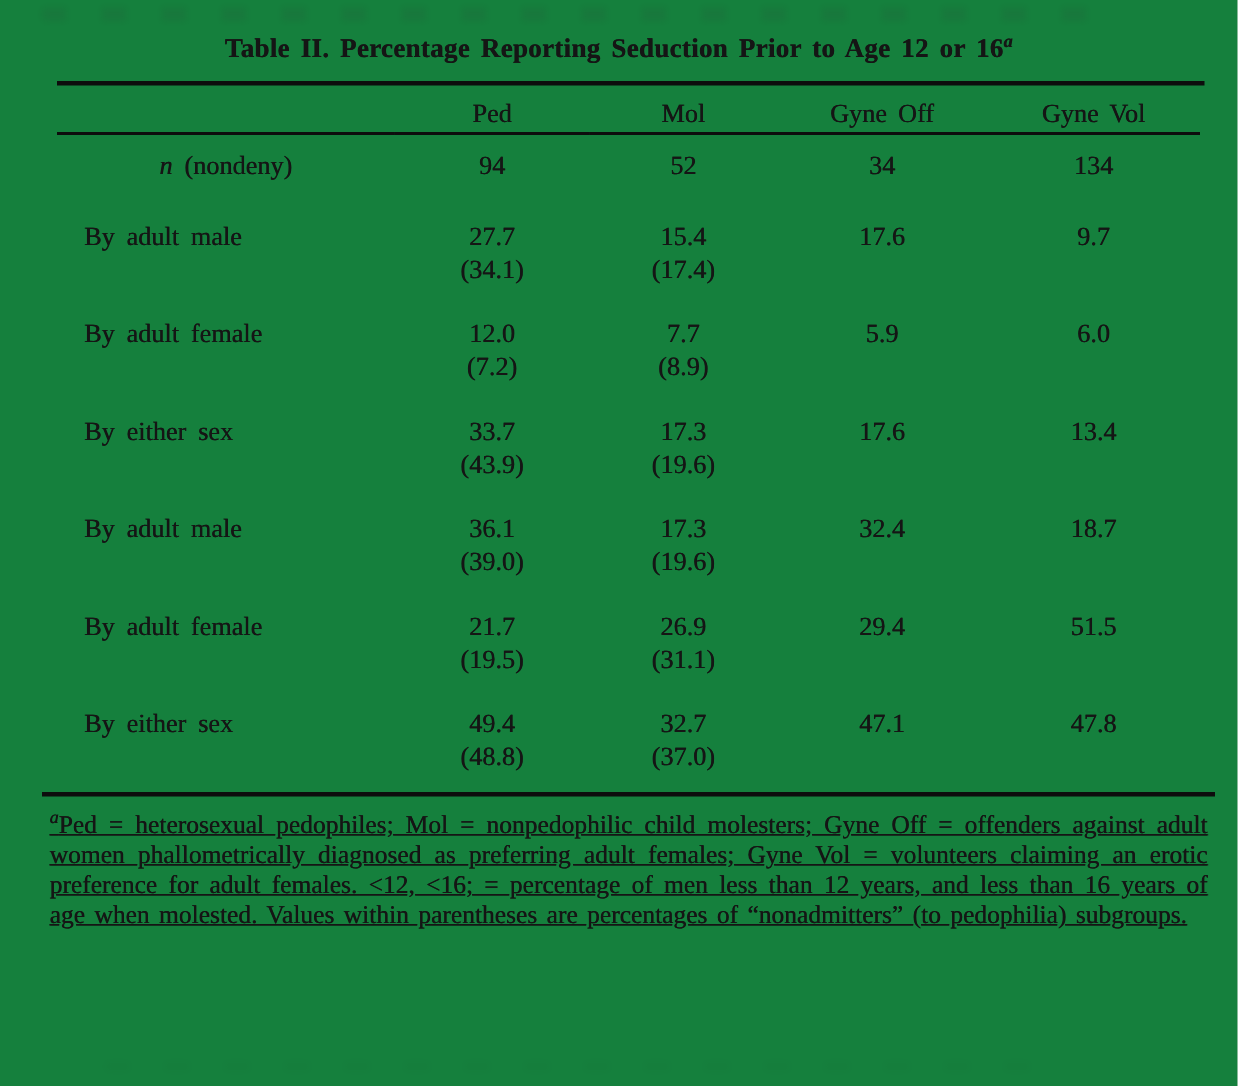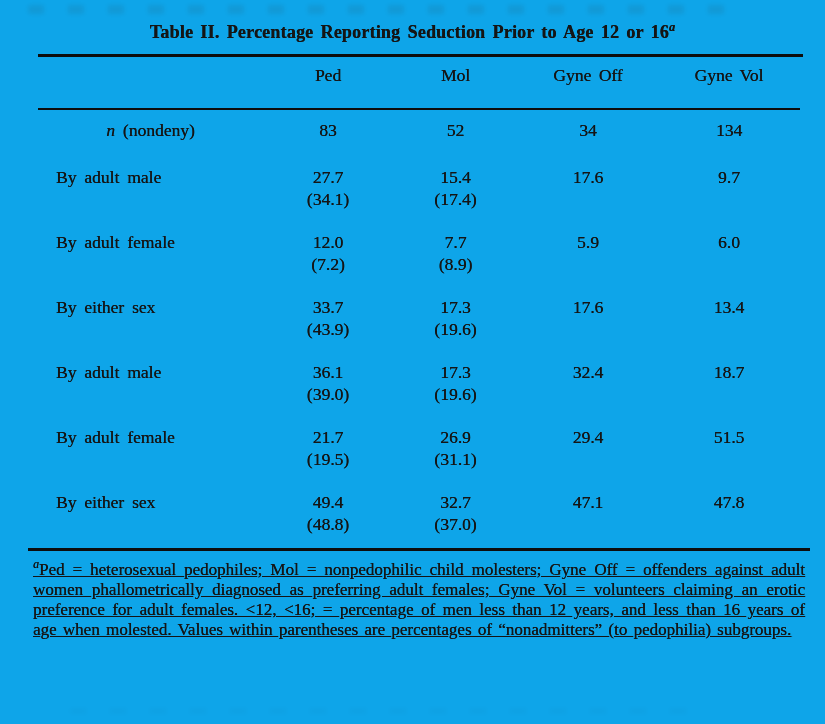--- a/index.html
+++ b/index.html
@@ -1,20 +1,20 @@
 <!DOCTYPE html>
 <html><head>
 <meta charset="utf-8">
 <style>
   html, body { margin: 0; padding: 0; background: #e8e8e8; }
   .page {
     position: relative;
     width: 825px;
     height: 724px;
-    background: #0ea5e9;
+    background: #15803d;
     font-family: "Liberation Serif", "DejaVu Serif", serif;
     color: #151515;
     overflow: hidden;
     text-shadow: 0.25px 0 0 currentColor; 
   }
   .scan-artifact {
     position: absolute;
     background: repeating-linear-gradient(90deg, rgba(50,50,50,0.22) 0 16px, rgba(0,0,0,0) 16px 40px);
     filter: blur(2px);
     border-radius: 3px;
@@ -47,21 +47,21 @@
     font-size: 17.5px;
   }
   .data-table th, .data-table td {
     padding: 0;
     line-height: 22px;
     vertical-align: top;
     font-weight: normal;
   }
   .data-table th {
     text-align: center;
-    padding: 7px 0 22px 0;
+    padding: 7px 0 2px 0;
     border-bottom: 2.5px solid #0d0d0d;
     word-spacing: 3px;
   }
   .label { text-align: left; word-spacing: 3.5px; }
   .num { text-align: center; }
   .n-row td { padding-top: 9px; padding-bottom: 25px; text-align: center; }
   .section-label { word-spacing: 3.5px; }
   .data-row td.label { padding-left: 18px; }
   .data-row td { padding-bottom: 21px; }
   .data-row.last td { padding-bottom: 13px; }
@@ -103,21 +103,21 @@
         <th class="label"></th>
         <th>Ped</th>
         <th>Mol</th>
         <th>Gyne Off</th>
         <th>Gyne Vol</th>
       </tr>
     </thead>
     <tbody>
       <tr class="n-row">
         <td class="label"><i>n</i><span> (nondeny)</span></td>
-        <td class="num">83</td>
+        <td class="num">94</td>
         <td class="num">52</td>
         <td class="num">34</td>
         <td class="num">134</td>
       </tr>
 
 
       <tr class="data-row">
         <td class="label">By adult male</td>
         <td class="num">
           <div>27.7</div>

